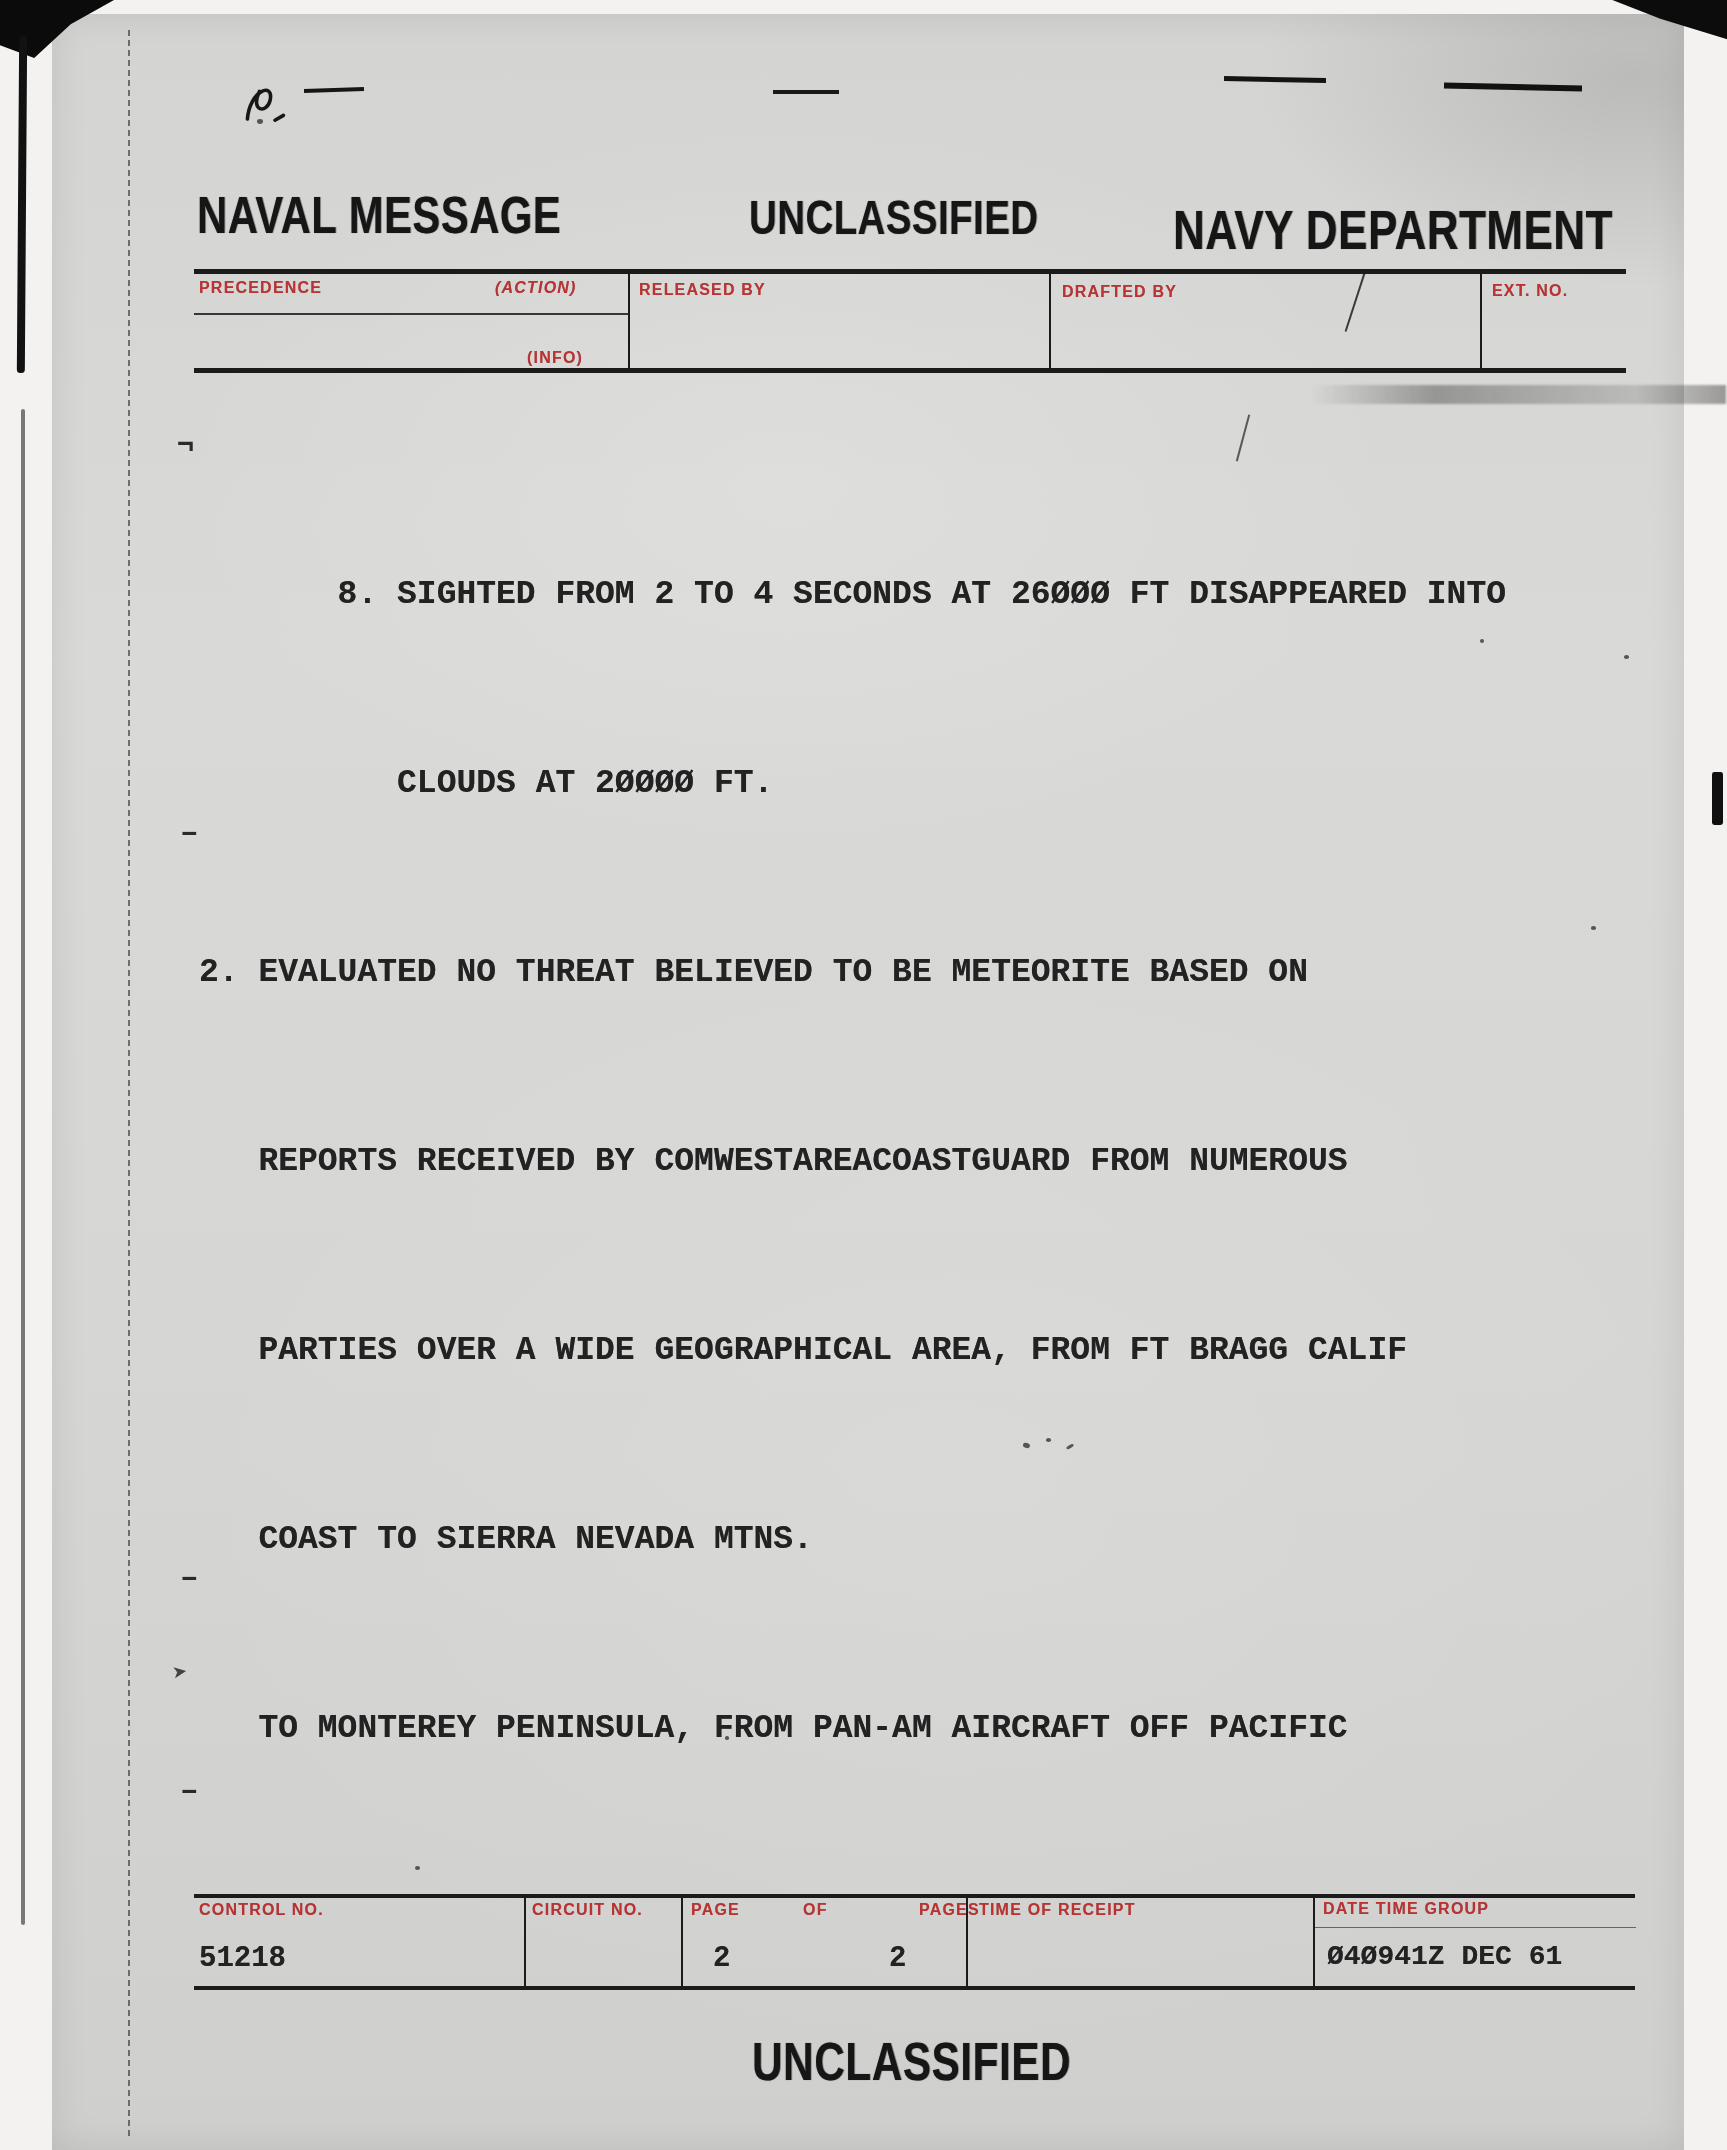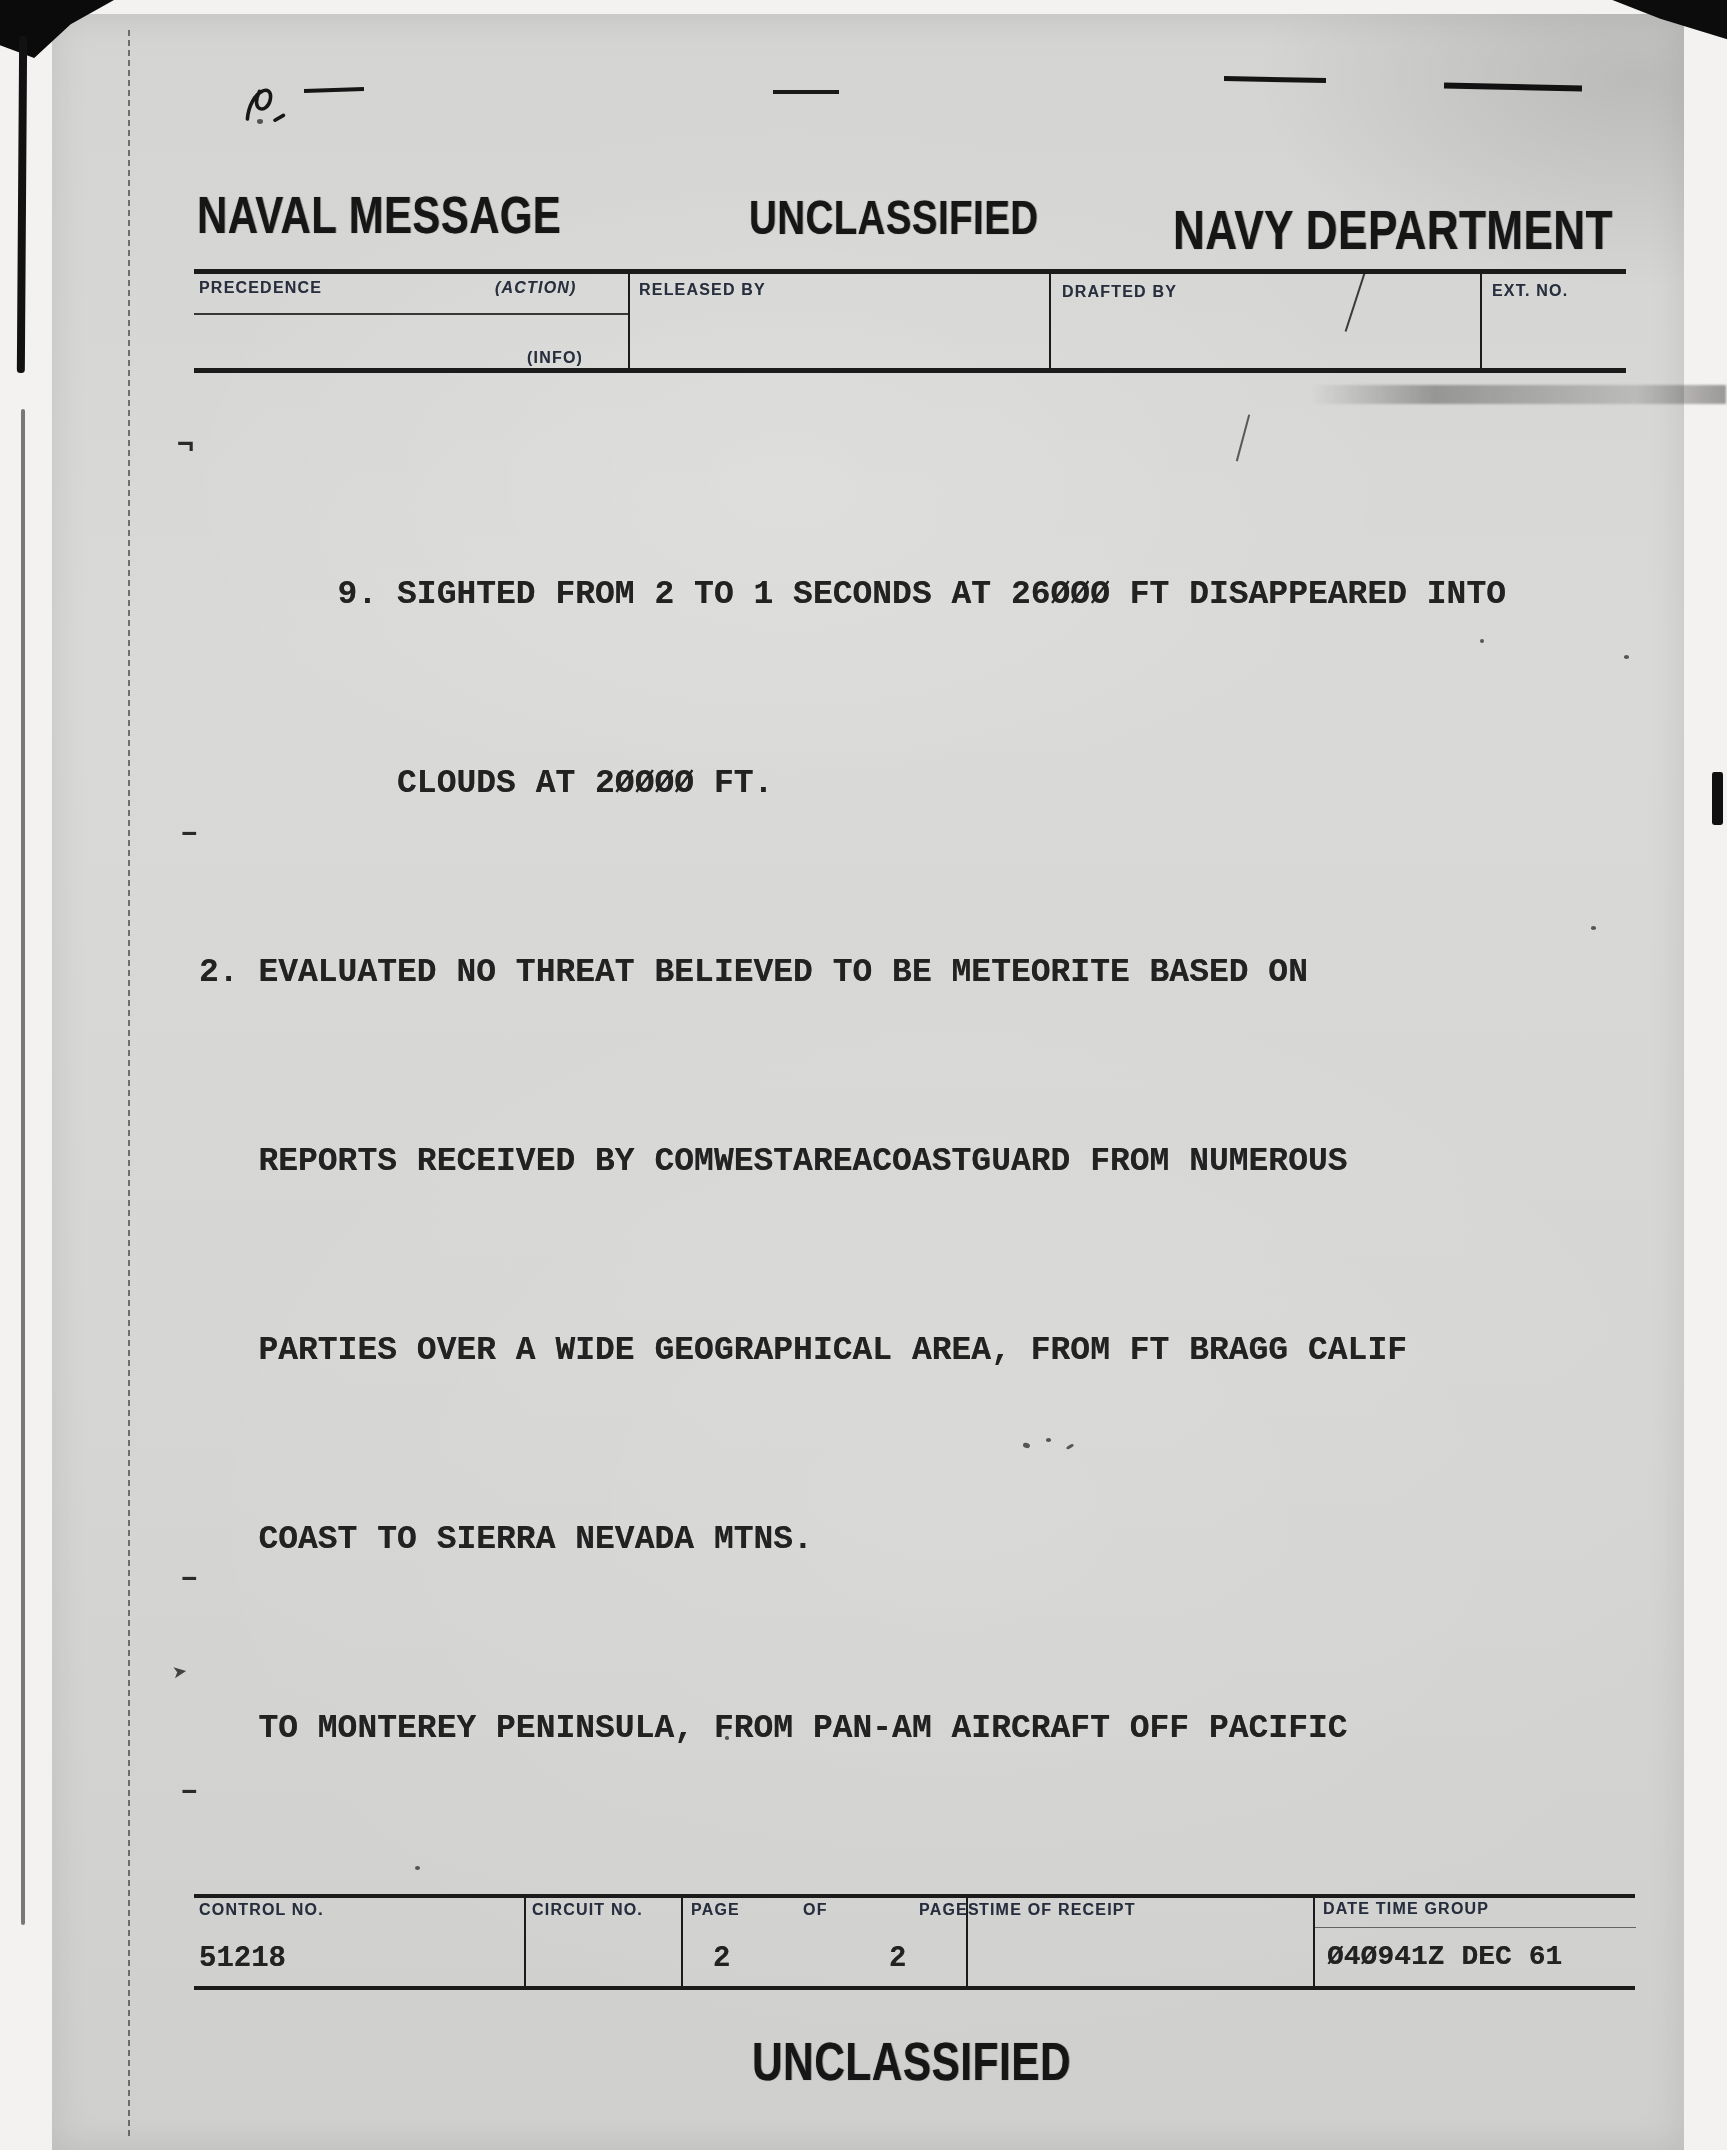--- a/index.html
+++ b/index.html
@@ -22,21 +22,21 @@
     border-left:2.4px dashed rgba(45,45,45,.62);
   }
   .stamp{
     position:absolute;font-family:"Liberation Sans",sans-serif;font-weight:bold;
     color:#161616;line-height:1;letter-spacing:0.6px;transform-origin:left top;
     text-shadow:1.2px 0 0 rgba(22,22,22,.30),0 0 1.2px rgba(22,22,22,.45);
     white-space:nowrap;
   }
   .label{
     position:absolute;font-family:"Liberation Sans",sans-serif;font-weight:bold;
-    font-size:16px;letter-spacing:1.2px;color:#0f172a;opacity:.88;line-height:1;
+    font-size:16px;letter-spacing:1.2px;color:#b91c1c;opacity:.88;line-height:1;
     text-shadow:0 0 0.6px rgba(0,0,0,.35);white-space:nowrap;
   }
   .typ{
     font-family:"Liberation Mono","DejaVu Sans Mono",monospace;font-weight:bold;
     color:#222;text-shadow:0 0 0.6px rgba(34,34,34,.55);white-space:pre;
   }
   .hline,.vline{position:absolute;background:#1b1b1b;}
   .msg-body{position:absolute;left:199px;top:437px;font-size:33px;line-height:63px;}
   .msg-line{white-space:pre;}
   .mark{position:absolute;font-family:"Liberation Mono",monospace;font-weight:bold;color:#2a2a2a;line-height:1;}
@@ -61,21 +61,21 @@
 <div class="vline" style="left:1480px;top:269px;width:1.8px;height:102px;"></div>
 
 <div class="label" style="left:199px;top:280px;">PRECEDENCE</div>
 <div class="label" style="left:495px;top:280px;font-style:italic;">(ACTION)</div>
 <div class="label" style="left:495px;top:350px;margin-left:32px;">(INFO)</div>
 <div class="label" style="left:639px;top:282px;">RELEASED BY</div>
 <div class="label" style="left:1062px;top:284px;">DRAFTED BY</div>
 <div class="label" style="left:1492px;top:283px;">EXT. NO.</div>
 
 <div class="msg-body typ">
-  <div class="msg-line">       9. SIGHTED FROM 2 TO 1 SECONDS AT 26ØØØ FT DISAPPEARED INTO</div>
+  <div class="msg-line">       8. SIGHTED FROM 2 TO 4 SECONDS AT 26ØØØ FT DISAPPEARED INTO</div>
   <div class="msg-line">          CLOUDS AT 2ØØØØ FT.</div>
   <div class="msg-line">2. EVALUATED NO THREAT BELIEVED TO BE METEORITE BASED ON</div>
   <div class="msg-line">   REPORTS RECEIVED BY COMWESTAREACOASTGUARD FROM NUMEROUS</div>
   <div class="msg-line">   PARTIES OVER A WIDE GEOGRAPHICAL AREA, FROM FT BRAGG CALIF</div>
   <div class="msg-line">   COAST TO SIERRA NEVADA MTNS.</div>
   <div class="msg-line">   TO MONTEREY PENINSULA, FROM PAN-AM AIRCRAFT OFF PACIFIC</div>
 </div>
 
 <div class="mark" style="left:177px;top:431px;font-size:29px;">¬</div>
 <div class="mark" style="left:180px;top:817px;font-size:31px;">–</div>

